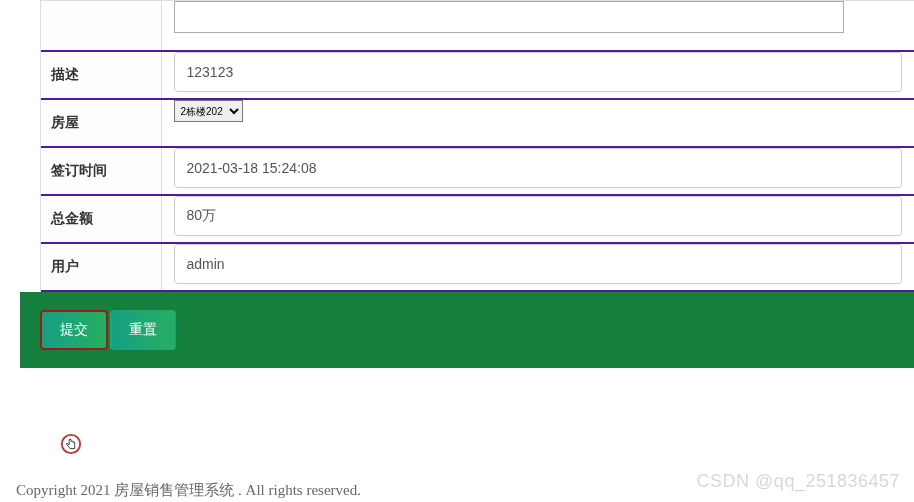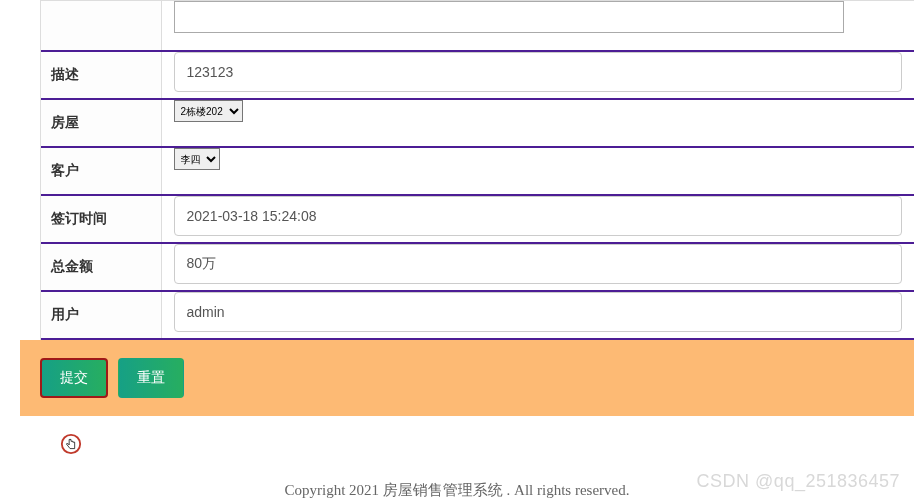--- a/index.html
+++ b/index.html
@@ -71,23 +71,23 @@
     .select-input {
       font-size: 10px;
       padding: 1px 2px;
       border: 1px solid #767676;
       background: #efefef;
       color: #000;
       height: 22px;
     }
     .button-row {
       padding: 18px 0 18px 20px;
-      background: #fdba74;
+      background: #15803d;
       display: flex;
-      gap: 10px;
+      gap: 2px;
     }
     .btn {
       display: inline-block;
       padding: 8px 18px;
       font-size: 14px;
       font-weight: normal;
       line-height: 1.4;
       text-align: center;
       color: #fff;
       border: 1px solid transparent;
@@ -110,24 +110,23 @@
       width: 22px;
       height: 22px;
       z-index: 100;
       pointer-events: none;
     }
     .footer {
       position: absolute;
       bottom: 0;
       left: 0;
       width: 100%;
-      text-align: center;
       color: #666;
       font-size: 15px;
-      padding: 2px 0;
+      padding: 2px 16px;
       font-family: Georgia, serif;
     }
     .watermark {
       position: absolute;
       right: 14px;
       bottom: 10px;
       color: #d8d8d8;
       font-size: 18px;
       font-family: Arial, sans-serif;
       letter-spacing: 0.5px;
@@ -163,28 +162,20 @@
       </tr>
       <tr>
         <td class="label-cell">房屋</td>
         <td class="field-cell">
           <select class="select-input">
             <option>2栋楼202</option>
           </select>
         </td>
       </tr>
       <tr>
-        <td class="label-cell">客户</td>
-        <td class="field-cell">
-          <select class="select-input">
-            <option>李四</option>
-          </select>
-        </td>
-      </tr>
-      <tr>
         <td class="label-cell">签订时间</td>
         <td class="field-cell">
           <input type="text" class="text-input" value="2021-03-18 15:24:08" style="">
         </td>
       </tr>
       <tr>
         <td class="label-cell">总金额</td>
         <td class="field-cell">
           <input type="text" class="text-input" value="80万" style="">
         </td>

